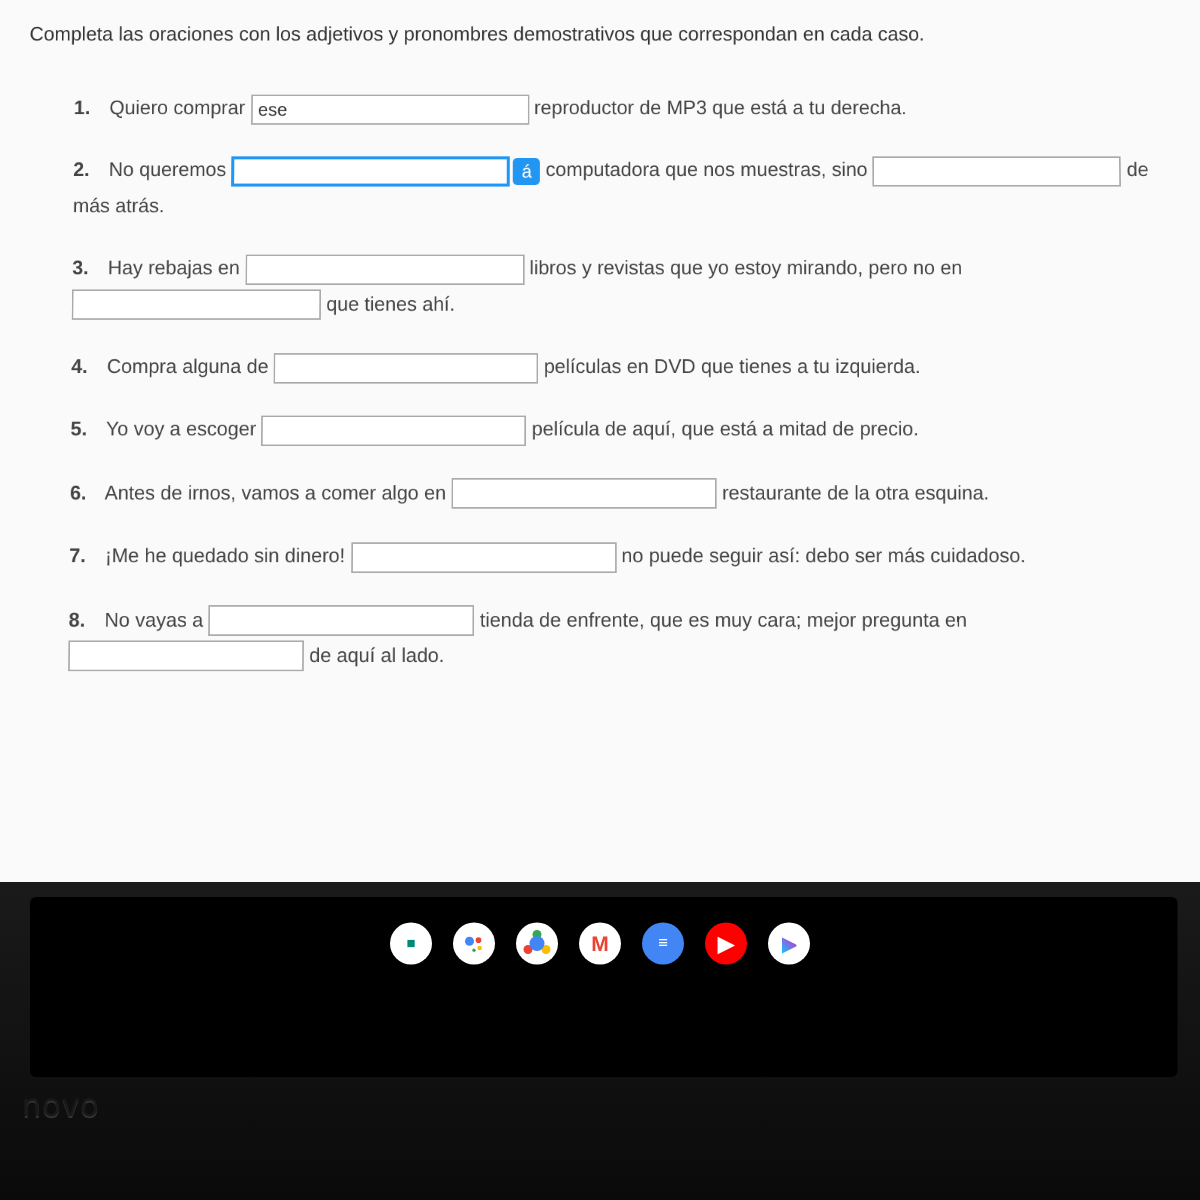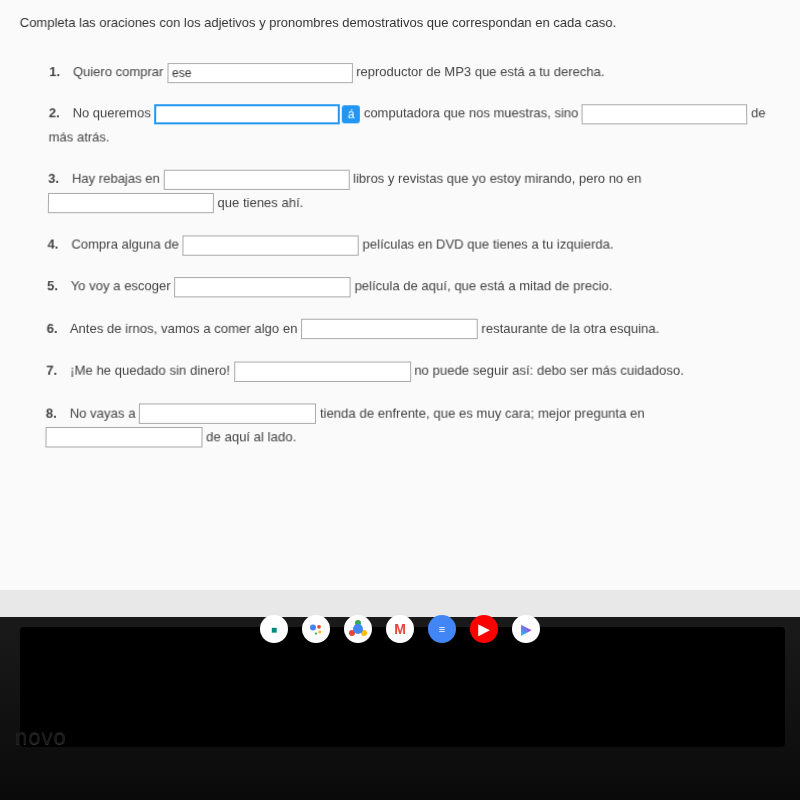--- a/index.html
+++ b/index.html
@@ -70,21 +70,21 @@
       line-height: 18px;
       font-size: 12px;
       vertical-align: middle;
       margin-left: 2px;
     }
     .laptop-bottom {
       position: absolute;
       bottom: 0;
       left: 0;
       right: 0;
-      height: 183px;
+      height: 212px;
       background: linear-gradient(to bottom, #1a1a1a 0%, #0a0a0a 100%);
       text-align: right;
     }
     .screen-dark {
       position: absolute;
       top: 10px;
       left: 20px;
       right: 15px;
       height: 120px;
       background: #000;

